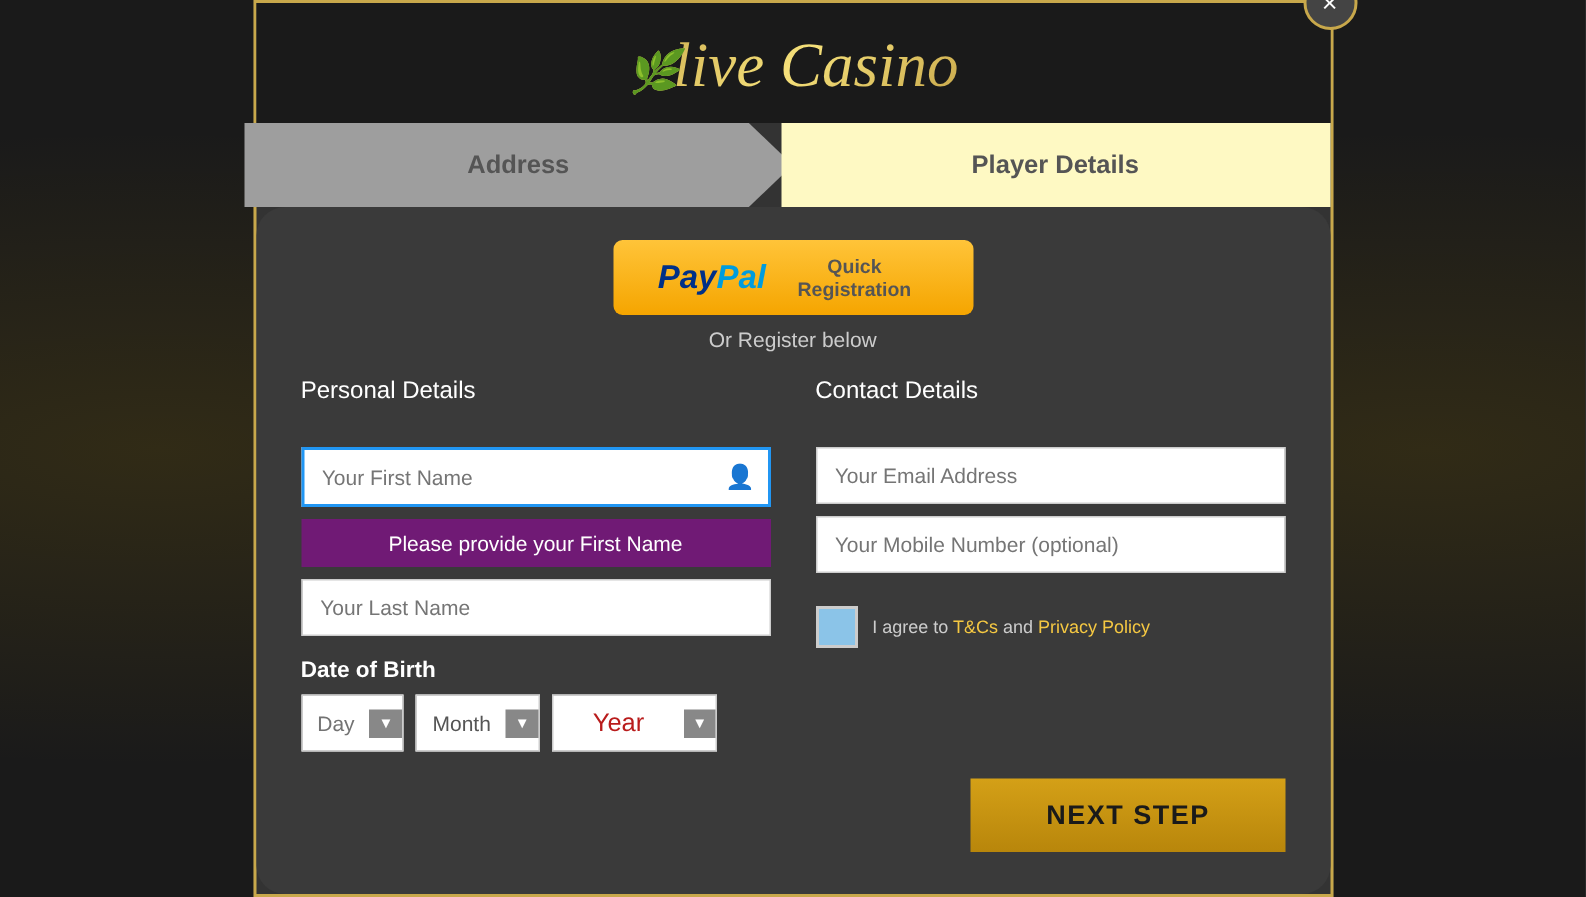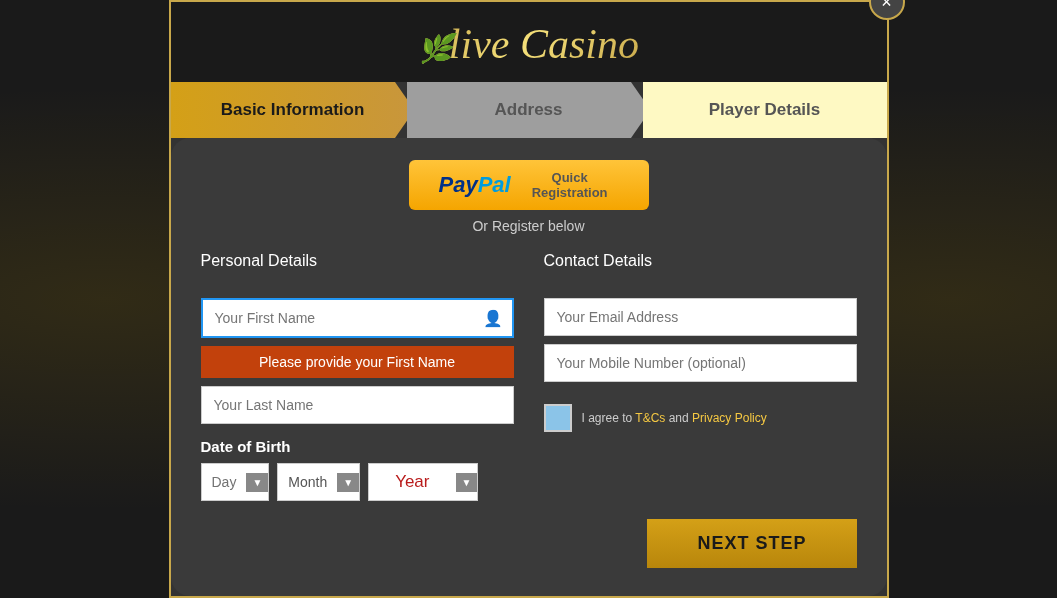--- a/index.html
+++ b/index.html
@@ -170,21 +170,21 @@
     }
     .input-icon {
       position: absolute;
       right: 10px;
       top: 50%;
       transform: translateY(-50%);
       color: #aaa;
       font-size: 16px;
     }
     .error-bar {
-      background: #c2410c;
+      background: #701a75;
       color: #fff;
       font-size: 14px;
       padding: 8px 12px;
       text-align: center;
       margin-bottom: 8px;
     }
     .mb8 { margin-bottom: 8px; }
     .dob-section {
       margin-top: 14px;
     }
@@ -254,23 +254,20 @@
 
     <div class="header">
       <div>
         <span class="logo-text">
           <span class="logo-leaf">🌿</span><span>live Casino</span>
         </span>
       </div>
     </div>
 
     <div class="tabs">
-      <div class="tab tab-active">
-        <span>Basic Information</span>
-      </div>
       <div class="tab tab-inactive-1">
         <span>Address</span>
       </div>
       <div class="tab tab-inactive-2">
         <span>Player Details</span>
       </div>
     </div>
 
     <div class="body">
 

